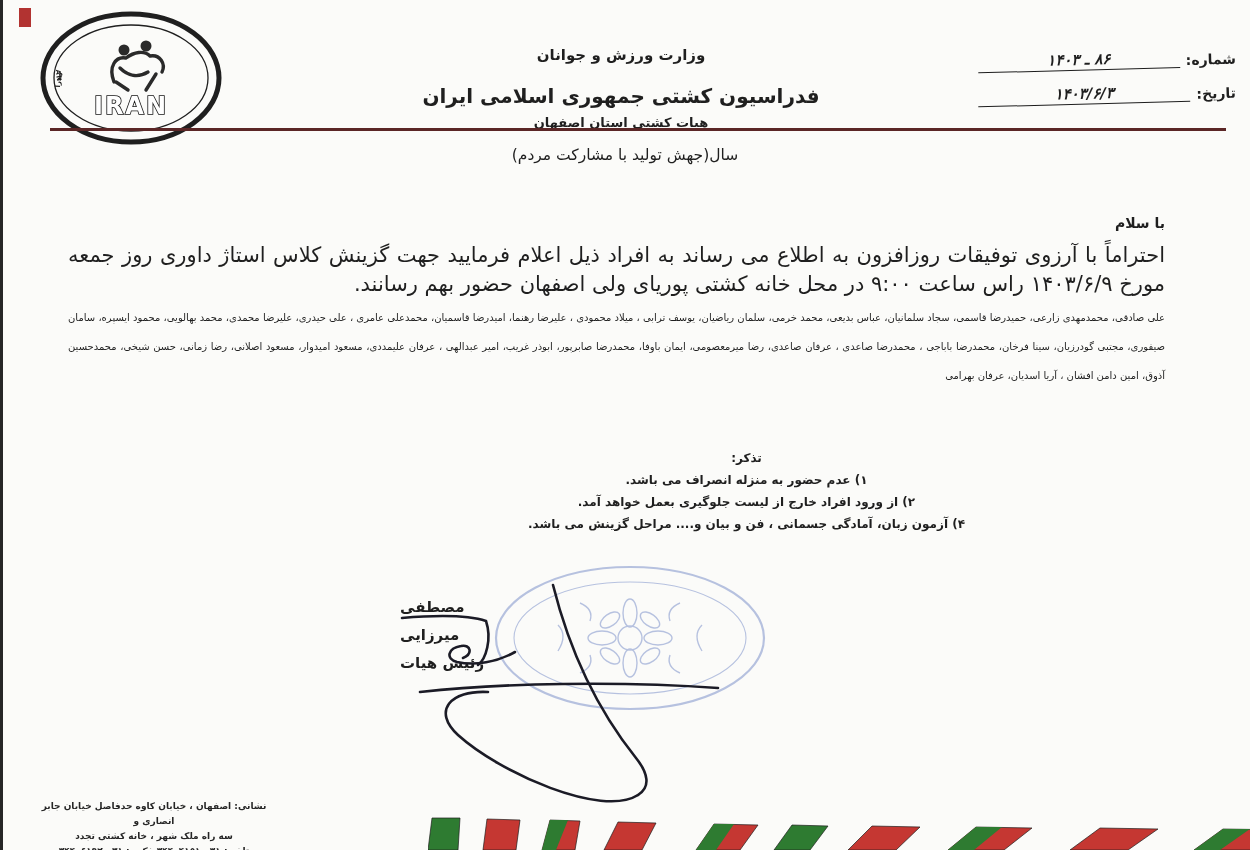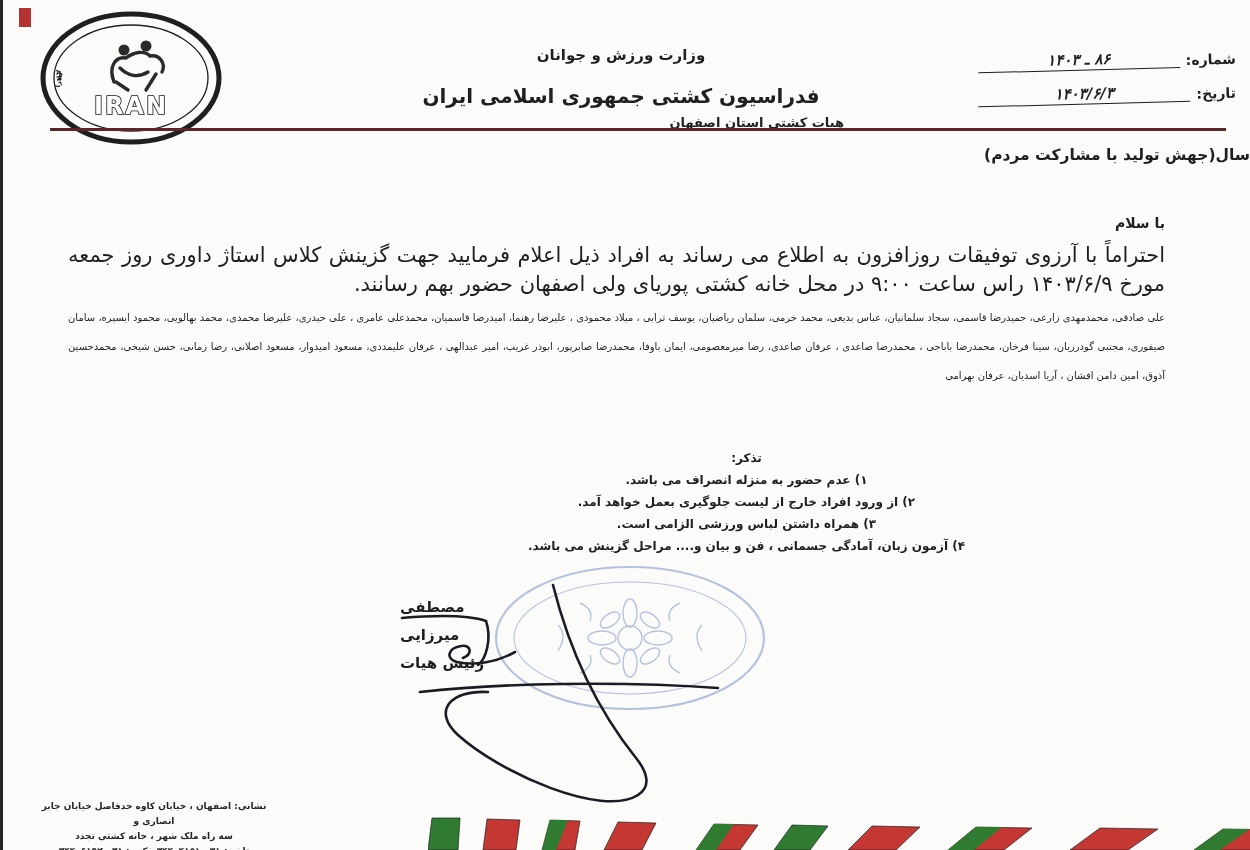--- a/index.html
+++ b/index.html
@@ -12,31 +12,31 @@
   }
   .abs { position:absolute; }
   .edge-left { left:0; top:0; width:3px; height:850px; background:#262626; }
   .corner-mark { left:19px; top:8px; width:12px; height:19px; background:#b23331; }
 
   .logo-box { left:36px; top:10px; width:190px; height:140px; }
 
   .hdr-center { left:398px; top:46px; width:446px; text-align:center; }
   .hdr-ministry   { font-size:15px; font-weight:bold; margin-bottom:20px; letter-spacing:.3px; }
   .hdr-federation { font-size:20px; font-weight:bold; margin-bottom:7px; }
-  .hdr-board      { font-size:13px; font-weight:bold;text-align:right; }
+  .hdr-board      { font-size:13px; font-weight:bold; }
 
   .hdr-right { right:14px; top:50px; width:258px; font-size:14px; font-weight:bold; }
   .ref-row { display:flex; align-items:flex-end; gap:6px; margin-bottom:14px; transform:rotate(-1.5deg); }
   .ref-row .val {
     flex:1; text-align:center; font-style:italic; font-weight:bold; font-size:15px;
     border-bottom:1.6px solid #1d1d1d; padding-bottom:1px; letter-spacing:2px;
   }
   .rule { left:50px; top:128px; width:1176px; height:3px; background:#5b2626; }
 
-  .slogan { left:0; right:0; top:146px; font-size:15.5px; font-weight:bold; }
+  .slogan { left:0; right:0; top:146px; text-align:center; font-size:15.5px; font-weight:normal; }
   .recipient { right:85px; top:184px; font-size:15.5px; font-weight:bold; }
   .salutation { right:85px; top:215px; font-size:14px; font-weight:bold; letter-spacing:1px; }
 
   .body-par  { right:85px; left:68px; top:241px; font-size:21px; line-height:29px; text-align:justify; }
   .names-par { right:85px; left:68px; top:303px; font-size:10px; line-height:29px; text-align:justify; }
 
   .notes { right:285px; top:447px; font-size:12px; font-weight:bold; line-height:22px; text-align:center; }
 
   .sig-block { left:400px; top:593px; width:122px; text-align:left; font-weight:bold; font-size:15px; line-height:28px; z-index:3; }
 
@@ -104,21 +104,20 @@
   <div class="abs slogan">سال(جهش تولید با مشارکت مردم)</div>
   <div class="abs salutation">با سلام</div>
 
   <div class="abs body-par">احتراماً با آرزوی توفیقات روزافزون به اطلاع می رساند به افراد ذیل اعلام فرمایید جهت گزینش کلاس استاژ داوری روز جمعه مورخ ۱۴۰۳/۶/۹ راس ساعت ۹:۰۰ در محل خانه کشتی پوریای ولی اصفهان حضور بهم رسانند.</div>
   <div class="abs names-par">علی صادقی، محمدمهدی زارعی، حمیدرضا قاسمی، سجاد سلمانیان، عباس بدیعی، محمد خرمی، سلمان ریاضیان، یوسف ترابی ، میلاد محمودی ، علیرضا رهنما، امیدرضا قاسمیان، محمدعلی عامری ، علی حیدری، علیرضا محمدی، محمد بهالویی، محمود ایسپره، سامان صیفوری، مجتبی گودرزیان، سینا فرخان، محمدرضا باباجی ، محمدرضا صاعدی ، عرفان صاعدی، رضا میرمعصومی، ایمان باوفا، محمدرضا صابرپور، ابوذر غریب، امیر عبدالهی ، عرفان علیمددی، مسعود امیدوار، مسعود اصلانی، رضا زمانی، حسن شیخی، محمدحسین آذوق، امین دامن افشان ، آریا اسدیان، عرفان بهرامی</div>
 
   <div class="abs notes">
     <div>تذکر:</div>
     <div>۱) عدم حضور به منزله انصراف می باشد.</div>
     <div>۲) از ورود افراد خارج از لیست جلوگیری بعمل خواهد آمد.</div>
-    <div>۳) همراه داشتن لباس ورزشی الزامی است.</div>
     <div>۴) آزمون زبان، آمادگی جسمانی ، فن و بیان و.... مراحل گزینش می باشد.</div>
   </div>
 
   <div class="abs sig-block">
     <div>مصطفی میرزایی</div>
     <div>رئیس هیات</div>
   </div>
 
   <svg class="abs stamp-svg" viewBox="0 0 284 150">
     <g stroke="#8d9fd0" fill="none">

